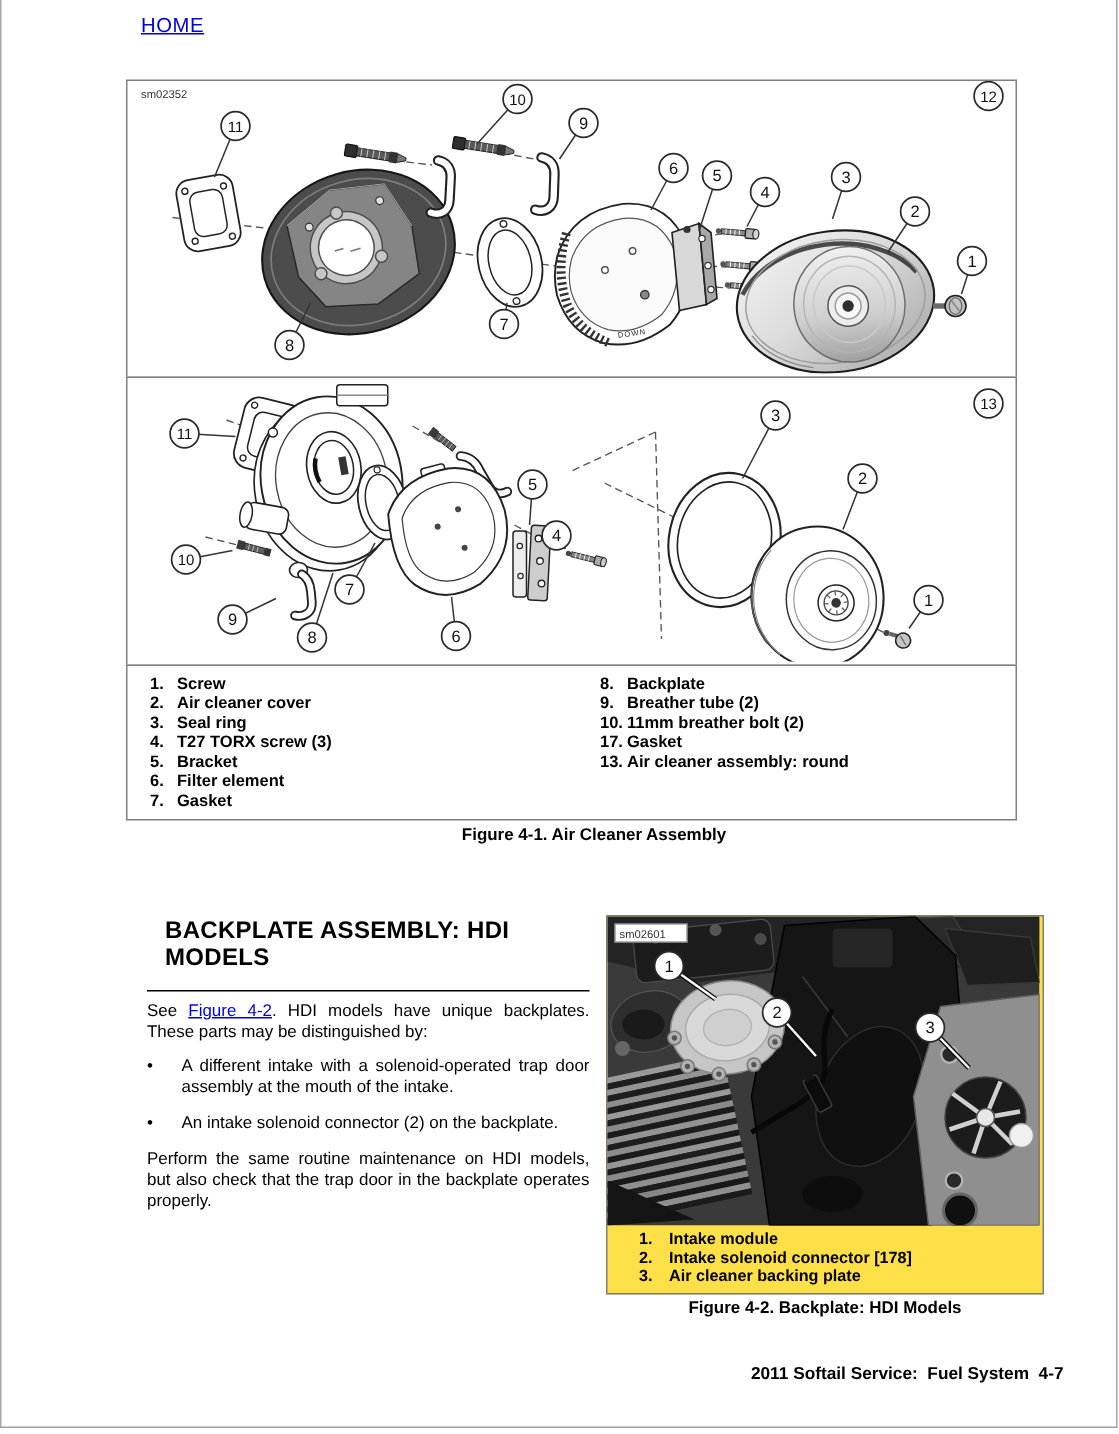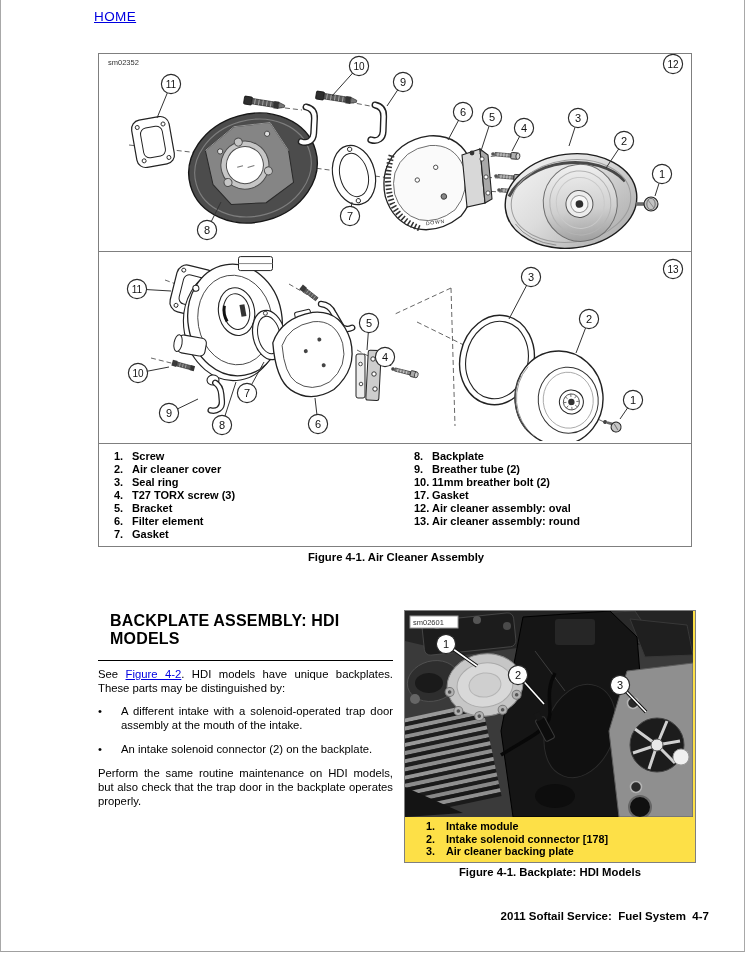--- a/index.html
+++ b/index.html
@@ -1,21 +1,21 @@
 <!DOCTYPE html>
 <html><head>
 <meta charset="utf-8">
 <style>
   html,body{margin:0;padding:0;background:#fff;}
   body{width:746px;height:956px;font-family:"Liberation Sans",sans-serif;color:#000;}
   .page{position:relative;width:743px;height:951px;background:#fff;
         border-left:1px solid #a8a8a8;border-right:1px solid #a8a8a8;border-bottom:1px solid #a0a0a0;overflow:hidden;}
   a.doclink{color:#0000e0;text-decoration:underline;cursor:pointer;}
   #home{position:absolute;left:93px;top:9px;font-size:13.5px;letter-spacing:.4px;}
-  .fig41{position:absolute;left:97px;top:53px;width:594px;}
+  .fig41{position:absolute;left:83px;top:53px;width:594px;}
   .figbox{border:1px solid #7f7f7f;background:#fff;}
   .box1{height:197px;}
   .box2{height:191px;margin-top:-1px;}
   .box3{margin-top:-1px;display:flex;padding:6px 0 5px 0;}
   .col-left{width:300px;padding-left:15px;}
   .col-right{flex:1;}
   .part-row{display:flex;font-size:11px;font-weight:bold;line-height:13px;}
   .part-num{width:18px;flex-shrink:0;}
   .caption{position:absolute;text-align:center;font-weight:bold;font-size:11.3px;}
   #cap41{left:97px;top:551px;width:596px;}
@@ -450,24 +450,20 @@
             <span class="part-num">9.</span>
             <span class="part-label">Breather tube (2)</span>
           </div>
           <div class="part-row">
             <span class="part-num">10.</span>
             <span class="part-label">11mm breather bolt (2)</span>
           </div>
           <div class="part-row">
             <span class="part-num">17.</span>
             <span class="part-label">Gasket</span>
-          </div>
-          <div class="part-row">
-            <span class="part-num">12.</span>
-            <span class="part-label">Air cleaner assembly: oval</span>
           </div>
           <div class="part-row">
             <span class="part-num">13.</span>
             <span class="part-label">Air cleaner assembly: round</span>
           </div>
         </div>
     </div>
   </div>
 
   <div id="cap41" class="caption">Figure 4-1. Air Cleaner Assembly</div>
@@ -590,16 +586,16 @@
           <span class="part-num">2.</span>
           <span class="part-label">Intake solenoid connector [178]</span>
         </div>
         <div class="part-row">
           <span class="part-num">3.</span>
           <span class="part-label">Air cleaner backing plate</span>
         </div>
       </div>
   </div>
 
-  <div id="cap42" class="caption">Figure 4-1. Backplate: HDI Models</div>
+  <div id="cap42" class="caption">Figure 4-2. Backplate: HDI Models</div>
 
   <div class="footer">2011 Softail Service:  Fuel System  4-7</div>
 </div>
 
 </body></html>

